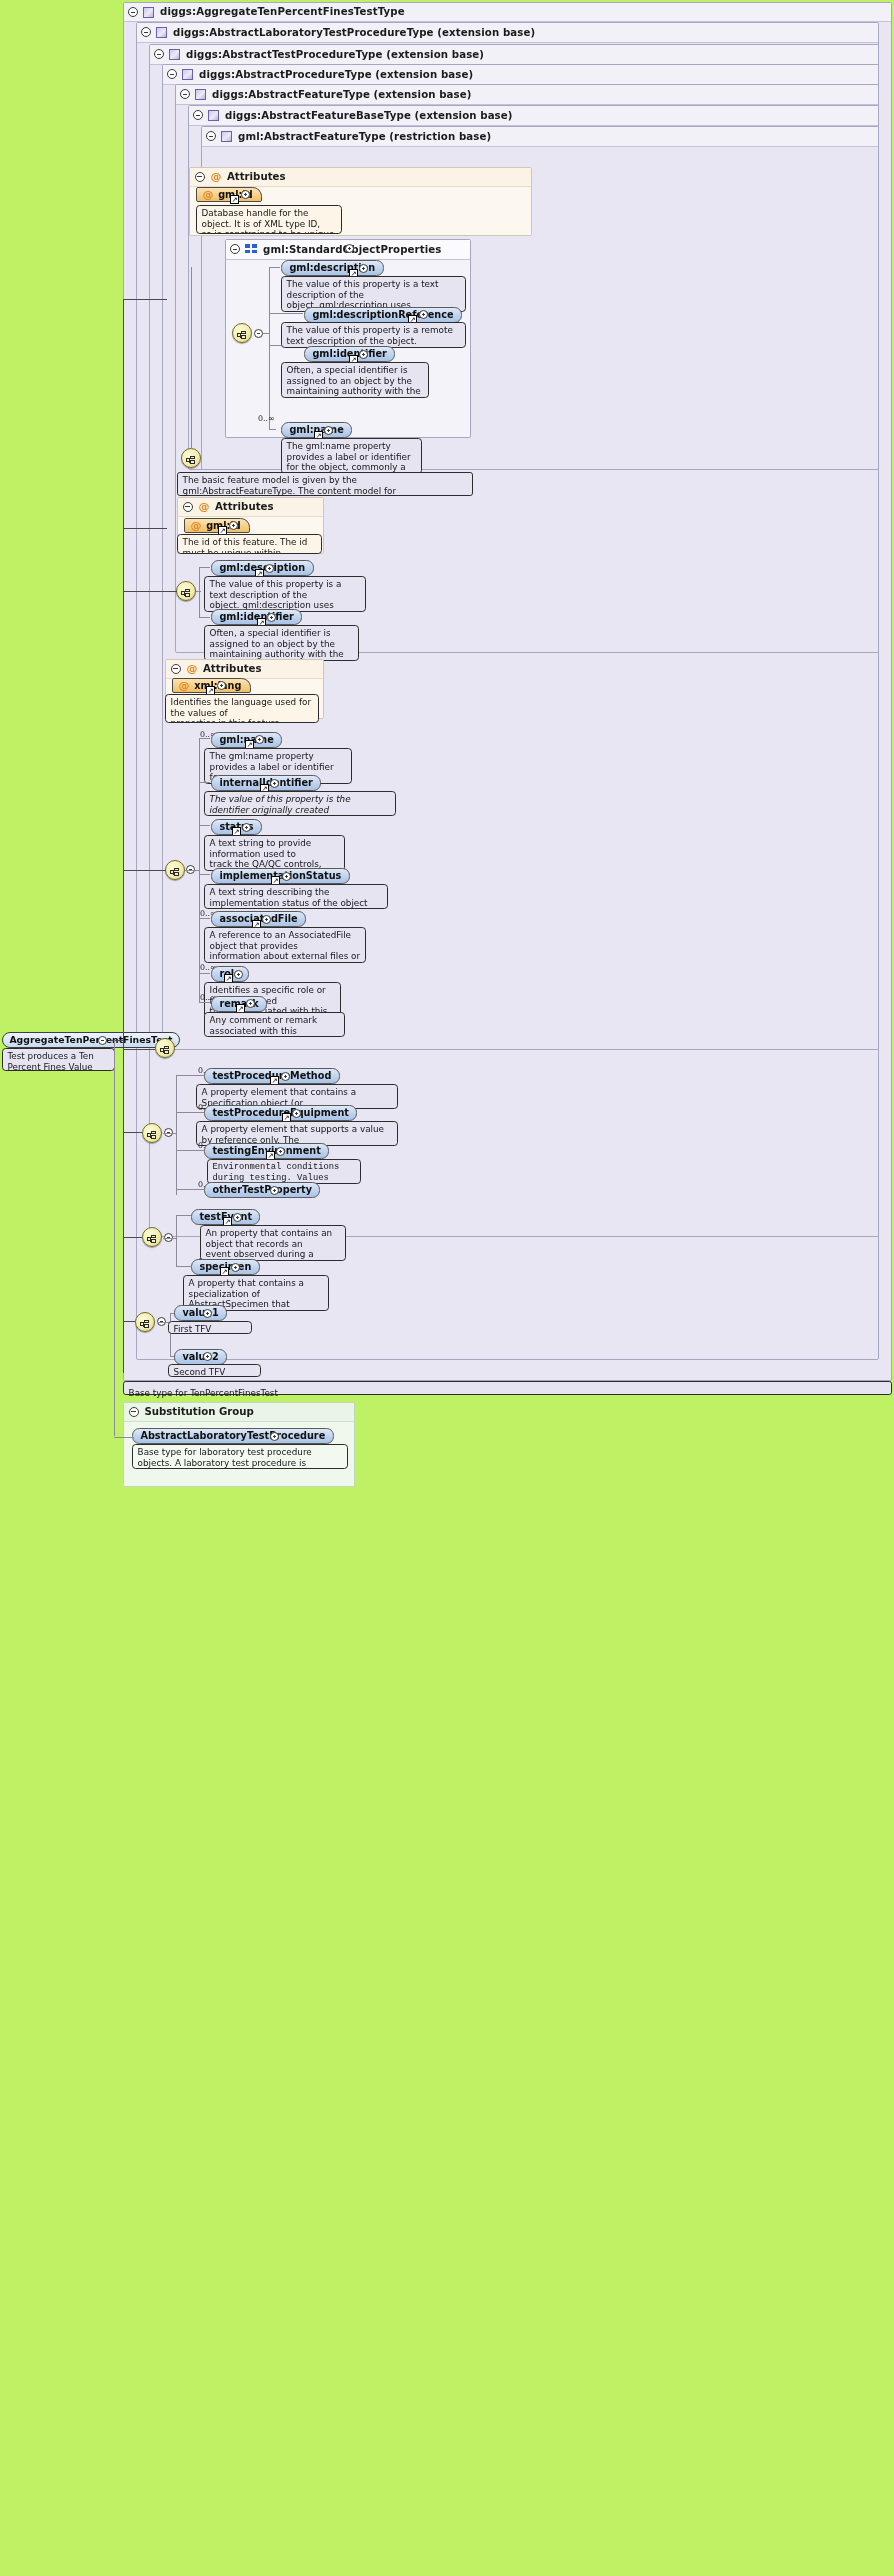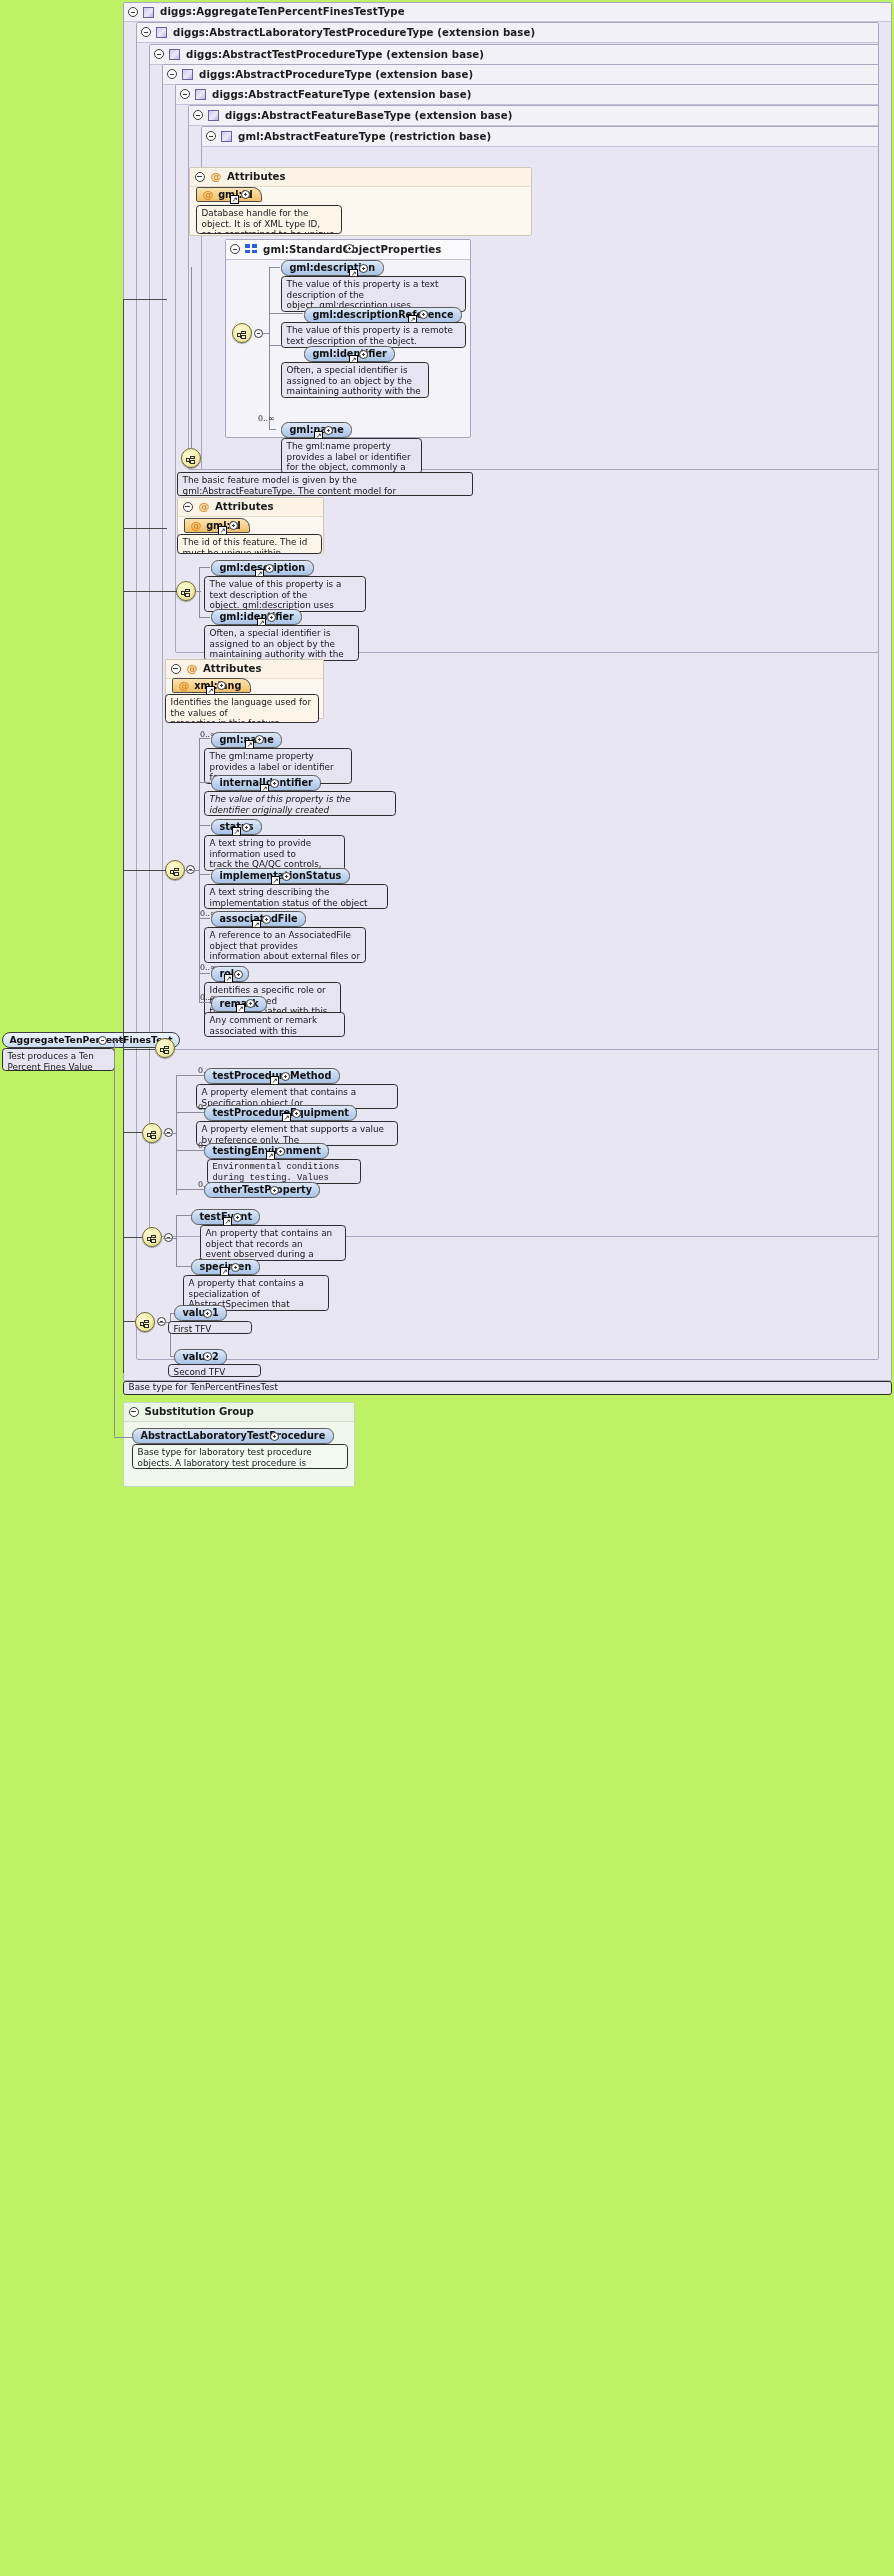--- a/index.html
+++ b/index.html
@@ -722,21 +722,21 @@
   <span class="ncirc plus" style="left:203px; top:1309px;"></span>
   <div class="bub" style="left:168px; top:1321px; width:84px; height:13px;">First TFV measurement</div>
 
   <div class="ln h" style="left:170px; top:1356px; width:4.6px;"></div>
   <div class="node" style="left:174px; top:1349px;">
     <span>value2</span>
   </div>
   <span class="ncirc plus" style="left:203px; top:1352px;"></span>
   <div class="bub" style="left:168px; top:1364px; width:93px; height:13px;">Second TFV measurement.</div>
 
-  <div class="framedoc" style="left:123px; top:1381px; width:769px; height:14px; padding-top:0;">Base type for TenPercentFinesTest</div>
+  <div class="framedoc" style="left:123px; top:1381px; width:769px; height:14px; padding-top:6px;">Base type for TenPercentFinesTest</div>
 
   <div class="subbox" style="left:123px; top:1402px; width:232px; height:85px;">
     <div class="shdr">
       <span class="cz"></span>
       <span>Substitution Group</span>
     </div>
   </div>
   <div class="node" style="left:132px; top:1428px;">
     <span>AbstractLaboratoryTestProcedure</span>
   </div>

